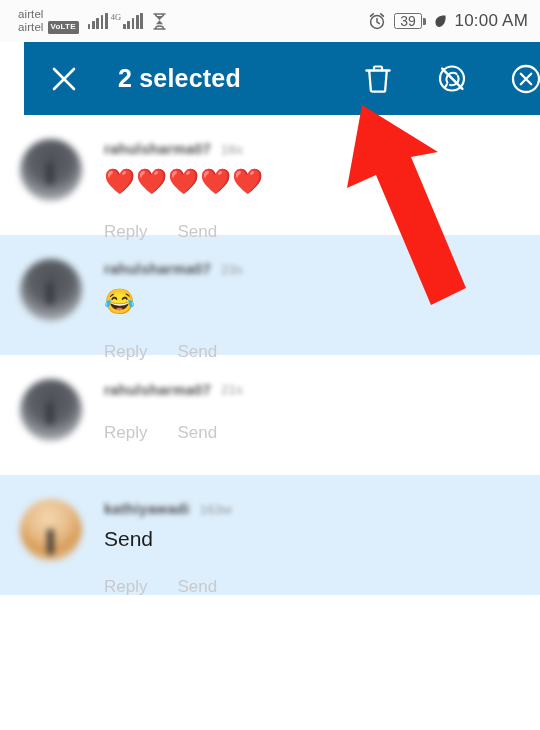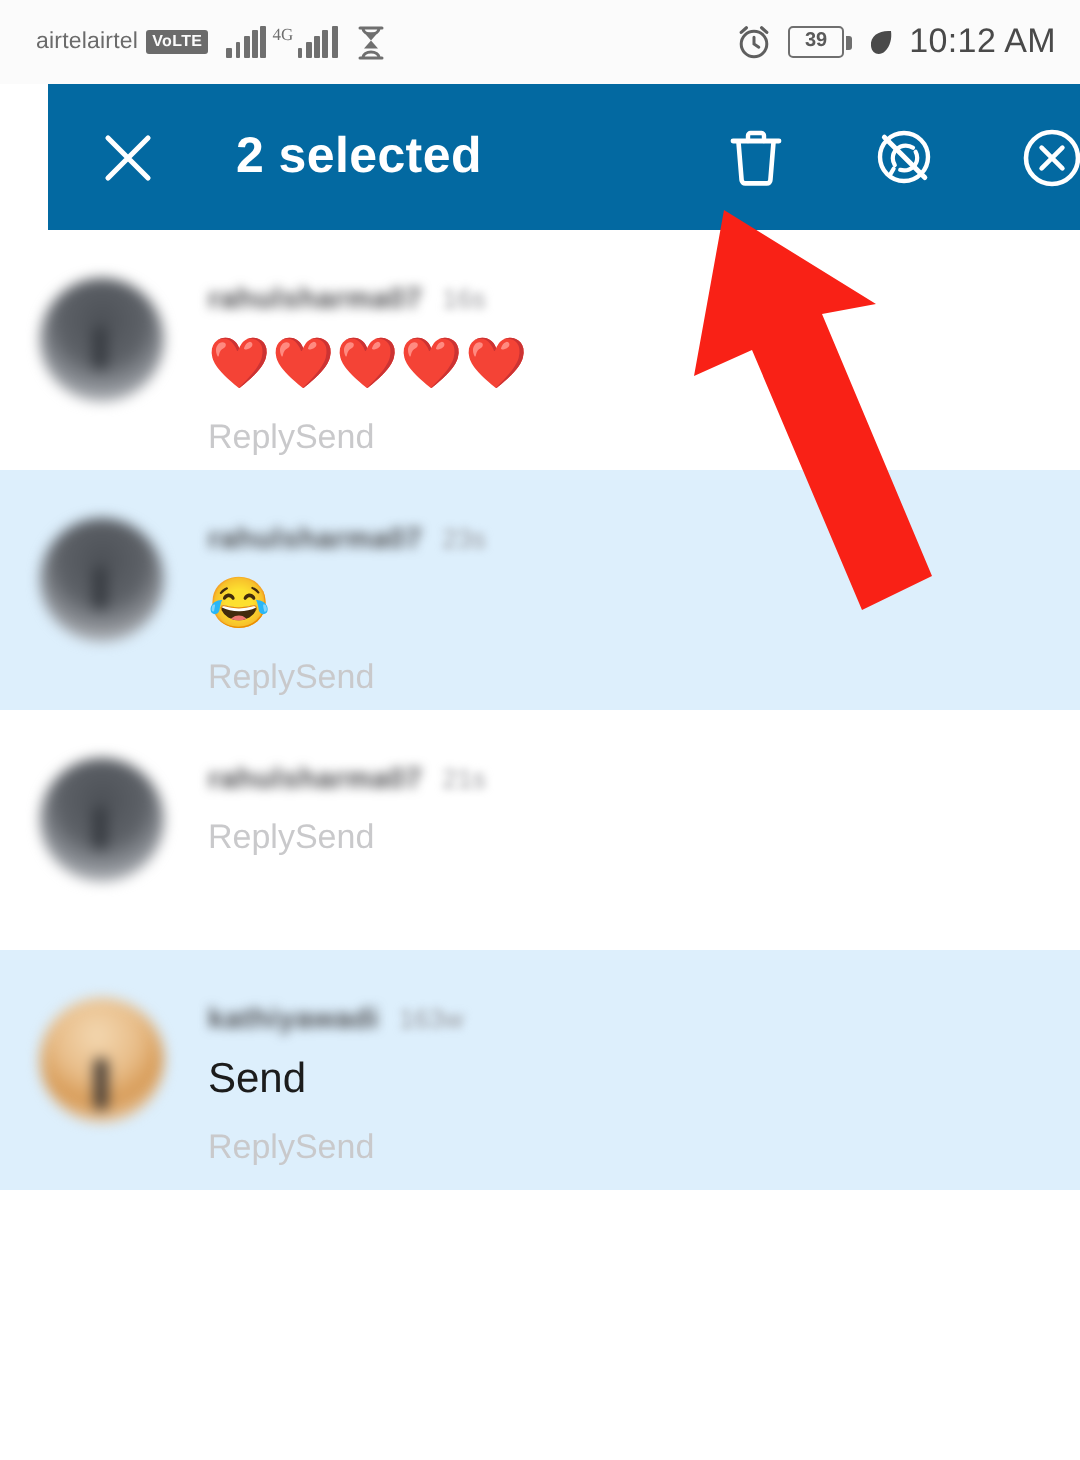--- a/index.html
+++ b/index.html
@@ -30,20 +30,21 @@
     align-items: center;
     padding: 0 12px 0 18px;
   }
   .status-left {
     display: flex;
     align-items: center;
     gap: 9px;
   }
   .carrier-stack {
     display: flex;
+    flex-direction: column;
     justify-content: flex-start;
     line-height: 1.12;
   }
   .carrier-line {
     font-size: 11.5px;
     color: #6b6b6b;
     letter-spacing: .1px;
     display: flex;
     align-items: center;
     gap: 4px;
@@ -104,23 +105,23 @@
   }
   .batt-body {
     width: 28px; height: 16px;
     border: 1.6px solid #6f6f6f;
     border-radius: 2.5px;
     display: flex;
     align-items: center;
     justify-content: center;
   }
   .batt-pct {
-    font-size: 10px;
+    font-size: 14px;
     color: #5a5a5a;
-    font-weight: bold;
+    font-weight: normal;
     line-height: 1;
   }
   .batt-tip {
     width: 2.5px; height: 7px;
     background: #6f6f6f;
     border-radius: 0 1.5px 1.5px 0;
     margin-left: 1px;
   }
 
   
@@ -233,22 +234,23 @@
   }
   .comment-text {
     margin-top: 9px;
     font-size: 21px;
     color: #1c1c1c;
     line-height: 1.25;
     white-space: nowrap;
   }
   .comment-text.emoji { font-size: 25px; letter-spacing: 1px; }
   .actions-line {
-    margin-top: 11px;
-    display: flex;
+    margin-top: 25px;
+    display: flex;
+    gap: 30px;
   }
   .action-link {
     font-size: 17px;
     color: #c9c9cb;
     cursor: pointer;
     white-space: nowrap;
   }
 
   
   .arrow-overlay {
@@ -316,21 +318,21 @@
         </span>
         <span class="batt-tip"></span>
       </span>
 
       <span style="display:flex;align-items:center;">
         <svg width="13" height="15" viewBox="0 0 13 15">
           <path d="M11.5 1.5C6 1 1 3.5 1.5 9c.4 4.2 4.5 5 7 2.6C11.2 9.1 12 5 11.5 1.5z" fill="#4a4a4a"></path>
         </svg>
       </span>
 
-      <span class="clock-text">10:12 AM</span>
+      <span class="clock-text">10:00 AM</span>
     </div>
   </div>
 
   <div class="app-bar">
     <span class="bar-icon">
       <svg width="32" height="32" viewBox="0 0 32 32">
         <path d="M6 6 26 26M26 6 6 26" stroke="#ffffff" stroke-width="2.6" stroke-linecap="round"></path>
       </svg>
     </span>
 

